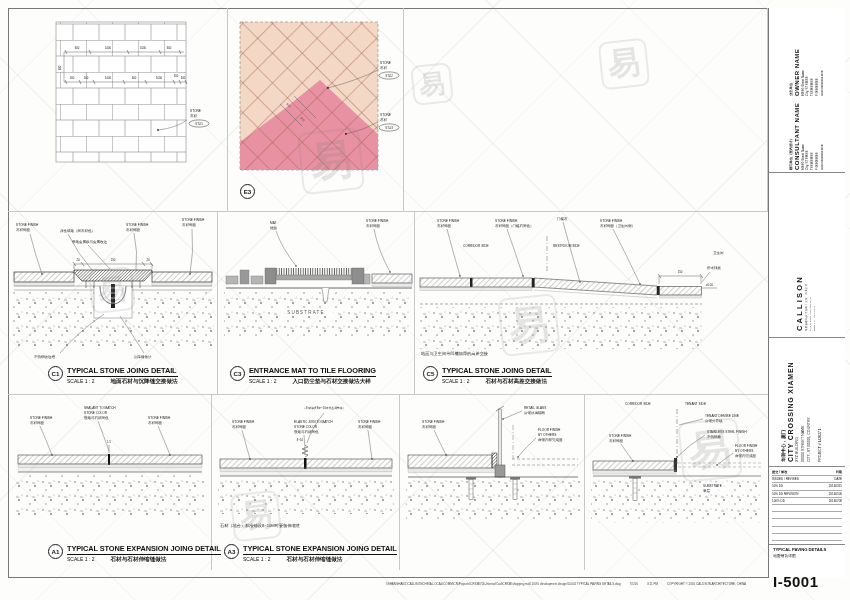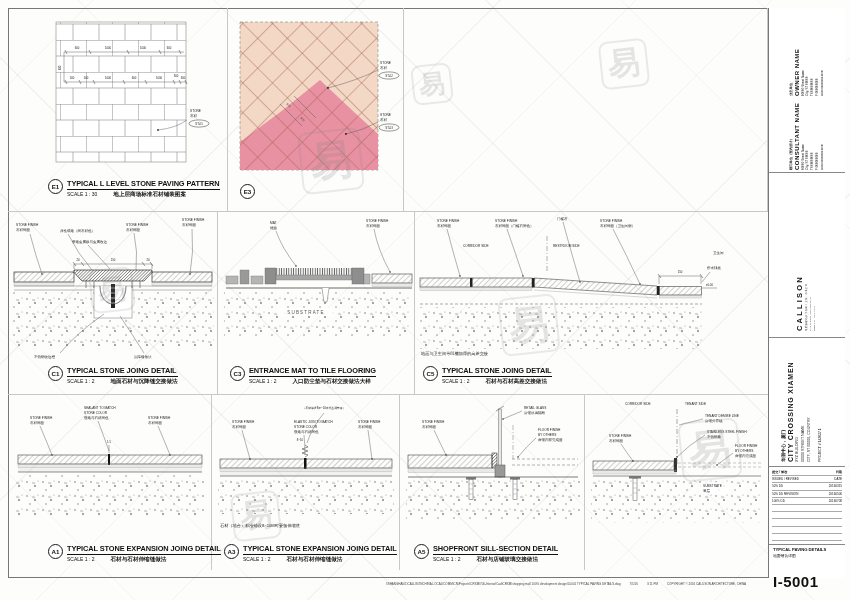--- a/index.html
+++ b/index.html
@@ -102,32 +102,20 @@
     </g>
     <g>
       <path class="ld" d="M150,122 Q168,120 179,112"></path>
       <circle cx="150" cy="122" r="0.9" fill="#333"></circle>
       <text class="t" x="182" y="104">STONE</text>
       <text class="tc" x="182" y="109">石材</text>
       <ellipse cx="191" cy="115.5" rx="10" ry="3.6" fill="none" stroke="#333" stroke-width="0.5"></ellipse>
       <text class="dim" x="191" y="117" text-anchor="middle">ST-01</text>
     </g>
   </svg>
-  <div class="cap" style="left:40px;bottom:12px">
-    <div class="bub">
-        <span>E1</span>
-      </div>
-    <div>
-      <div class="capttl">TYPICAL L LEVEL STONE PAVING PATTERN</div>
-      <div class="capsub">
-          <span>SCALE 1 : 30</span>
-        <span class="capcn">地上层商场标准石材铺装图案</span>
-        </div>
-    </div>
-  </div>
 </div>
 
 <div class="cell" style="left:228px;top:8px;width:176px;height:204px">
   <svg class="dwg" width="176" height="168" viewBox="0 0 176 168">
     <rect x="12" y="14" width="138" height="148" fill="#f3d8c6" stroke="#888" stroke-width="0.6" stroke-dasharray="3,2"></rect>
     <polygon points="12,134 55,102 92,72 126,104 150,126 150,162 12,162" fill="#e891a2"></polygon>
     <rect x="12" y="14" width="138" height="148" fill="url(#diag)"></rect>
     <g>
       <path class="ld" d="M52,96 l22,22 M66,88 l22,22" stroke-width="0.35"></path>
       <text class="dim" transform="rotate(45 60 98)" x="60" y="98" text-anchor="middle">600</text>
@@ -413,32 +401,20 @@
         <circle cx="118" cy="62" r="0.8" fill="#333"></circle>
       <text class="t" x="22" y="28">STONE FINISH</text>
       <text class="tc" x="22" y="33">石材饰面</text>
       <text class="t" x="124" y="14">RETAIL GLASS</text>
       <text class="tc" x="124" y="19">店铺玻璃隔断</text>
       <text class="t" x="138" y="36">FLOOR FINISH</text>
       <text class="t" x="138" y="41">BY OTHERS</text>
       <text class="tc" x="138" y="46">商铺内部完成面</text>
     </g>
   </svg>
-  <div class="cap" style="left:14px;bottom:6px">
-    <div class="bub">
-        <span>A5</span>
-      </div>
-    <div>
-      <div class="capttl">SHOPFRONT SILL-SECTION DETAIL</div>
-      <div class="capsub">
-          <span>SCALE 1 : 2</span>
-        <span class="capcn">石材与店铺玻璃交接做法</span>
-        </div>
-    </div>
-  </div>
 </div>
 
 <div class="cell noB noR" style="left:585px;top:395px;width:183px;height:175px">
   <svg class="dwg" width="183" height="148" viewBox="0 0 183 148">
     <rect x="6" y="84" width="172" height="44" fill="url(#spk)"></rect>
     <rect x="8" y="66" width="81" height="9" fill="url(#hat)" stroke="#444" stroke-width="0.6"></rect>
     <rect x="89" y="63" width="3" height="14" fill="#333"></rect>
     <rect x="8" y="75" width="83" height="4" fill="url(#bed)" stroke="#999" stroke-width="0.3"></rect>
     <path d="M93,68 H176 M93,72 H176" stroke="#777" stroke-width="0.4" stroke-dasharray="3,2"></path>
     <path d="M8,81 H176" stroke="#444" stroke-width="0.6"></path>

